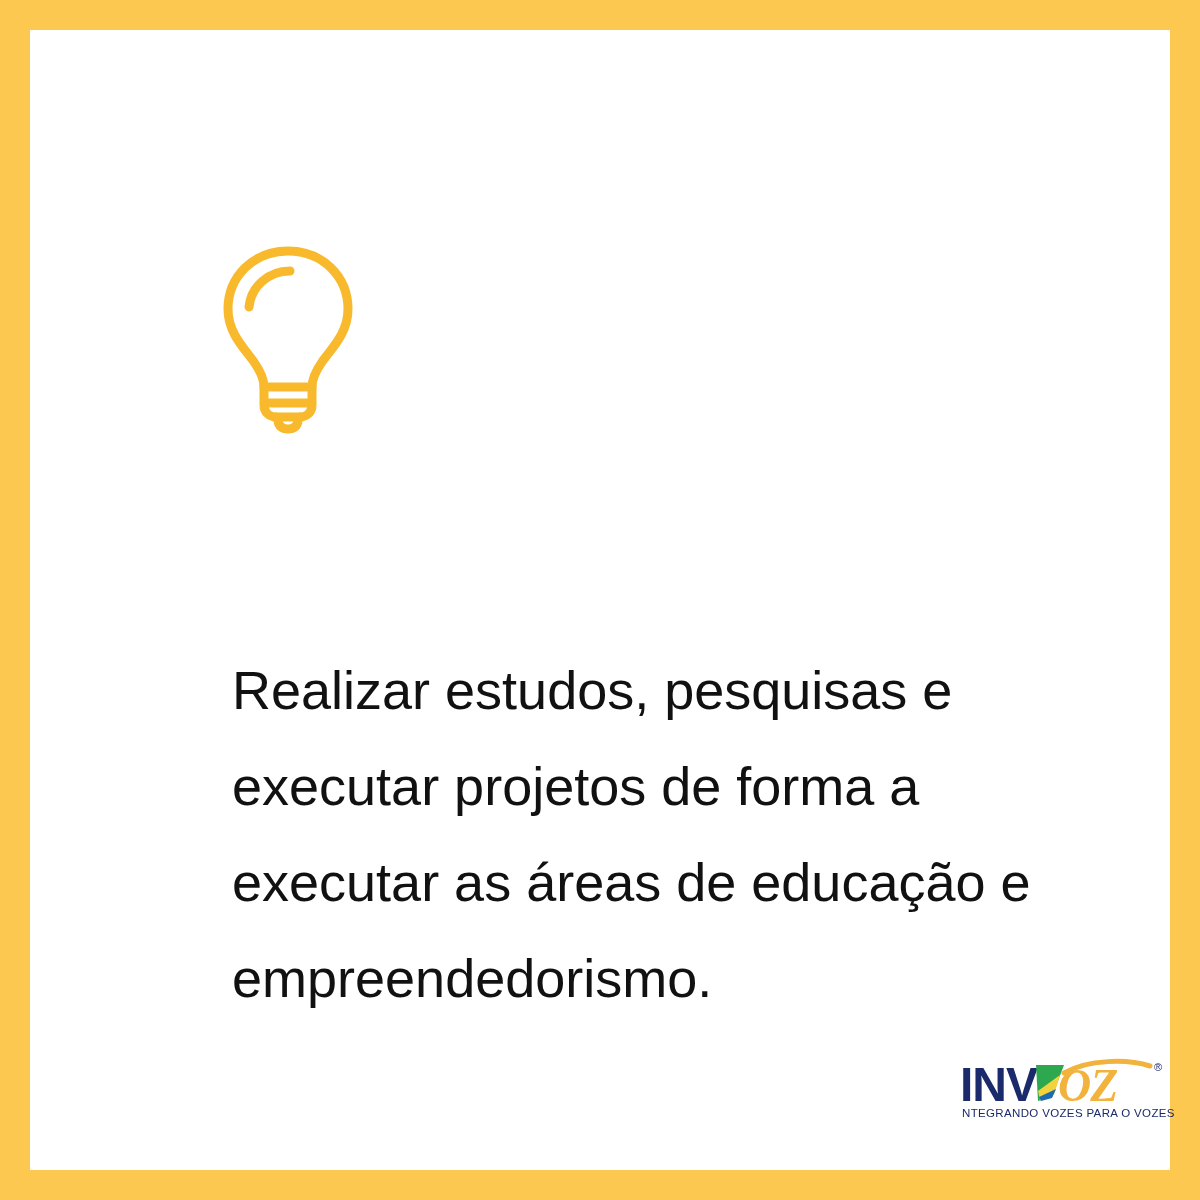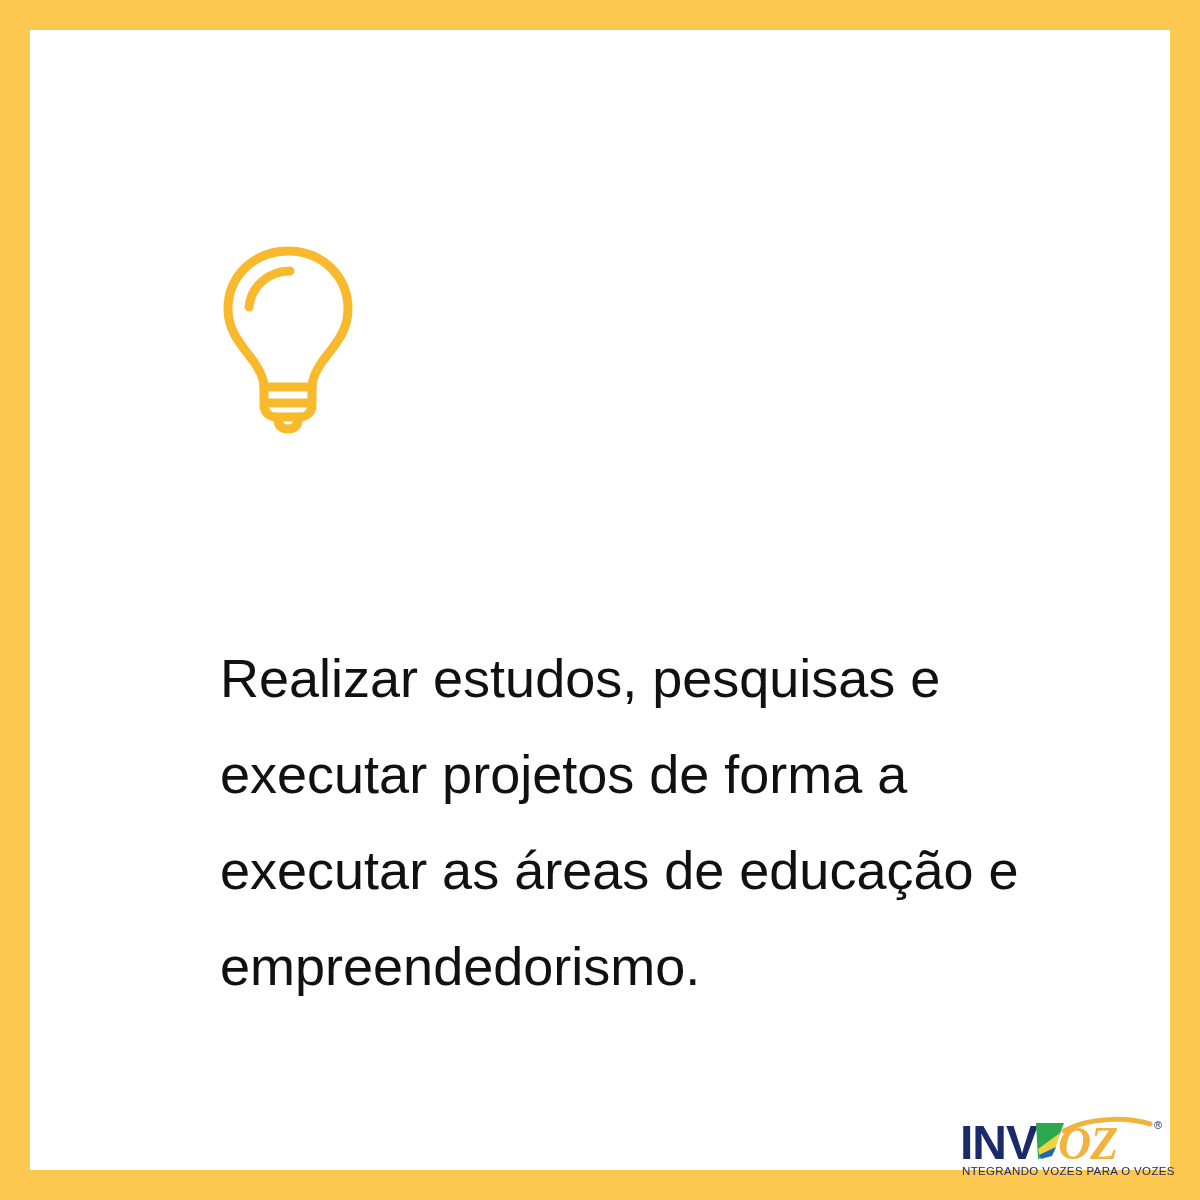--- a/index.html
+++ b/index.html
@@ -57,37 +57,37 @@
     color: #0d0d0d;
     white-space: nowrap;
   }
 
   
   .body-text {
     position: absolute;
     left: 186px;
     top: 596px;
     width: 880px;
-    margin: 4px;
+    margin: 16px;
     font-family: "Liberation Sans", sans-serif;
     font-weight: 400;
     font-size: 54px;
     line-height: 96px;
     color: #111111;
   }
   .body-text .ln {
     display: block;
     white-space: nowrap;
   }
 
   
   .logo {
     position: absolute;
     left: 930px;
-    top: 1085px;
+    top: 1027px;
     width: 212px;
     height: 78px;
   }
   .logo-mark {
     position: relative;
     width: 212px;
     height: 54px;
   }
   .logo-mark svg {
     display: block;

